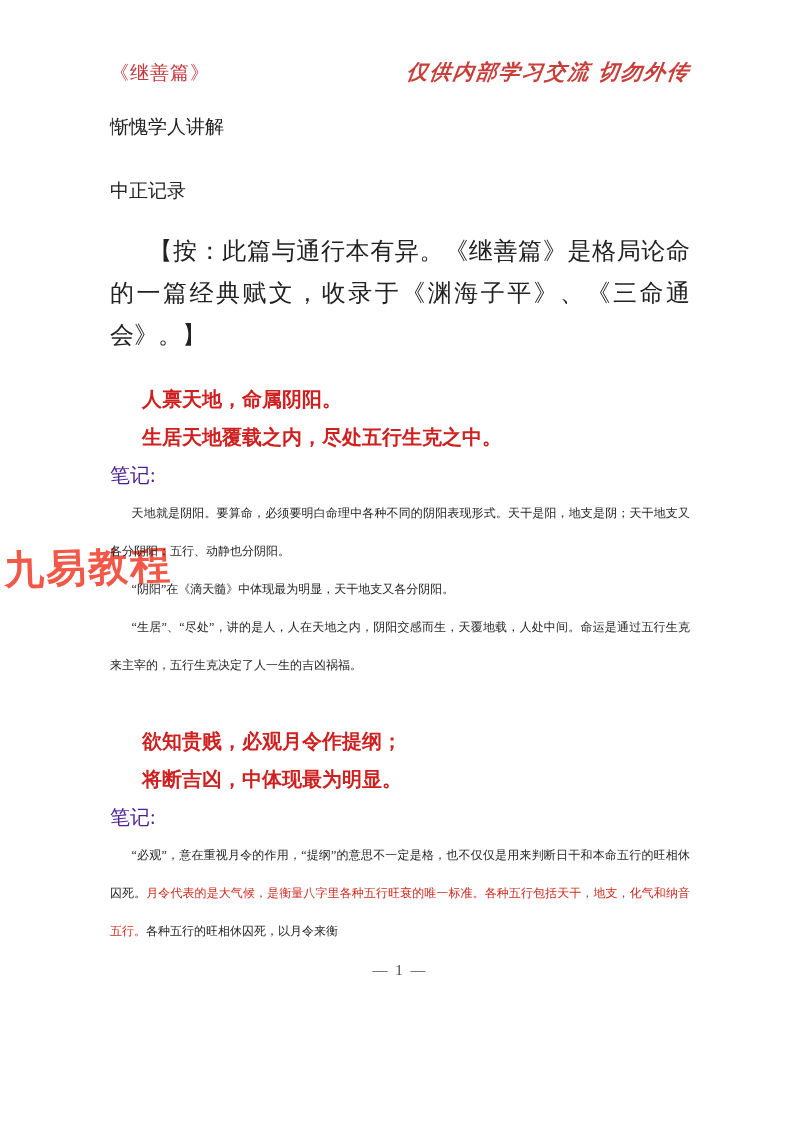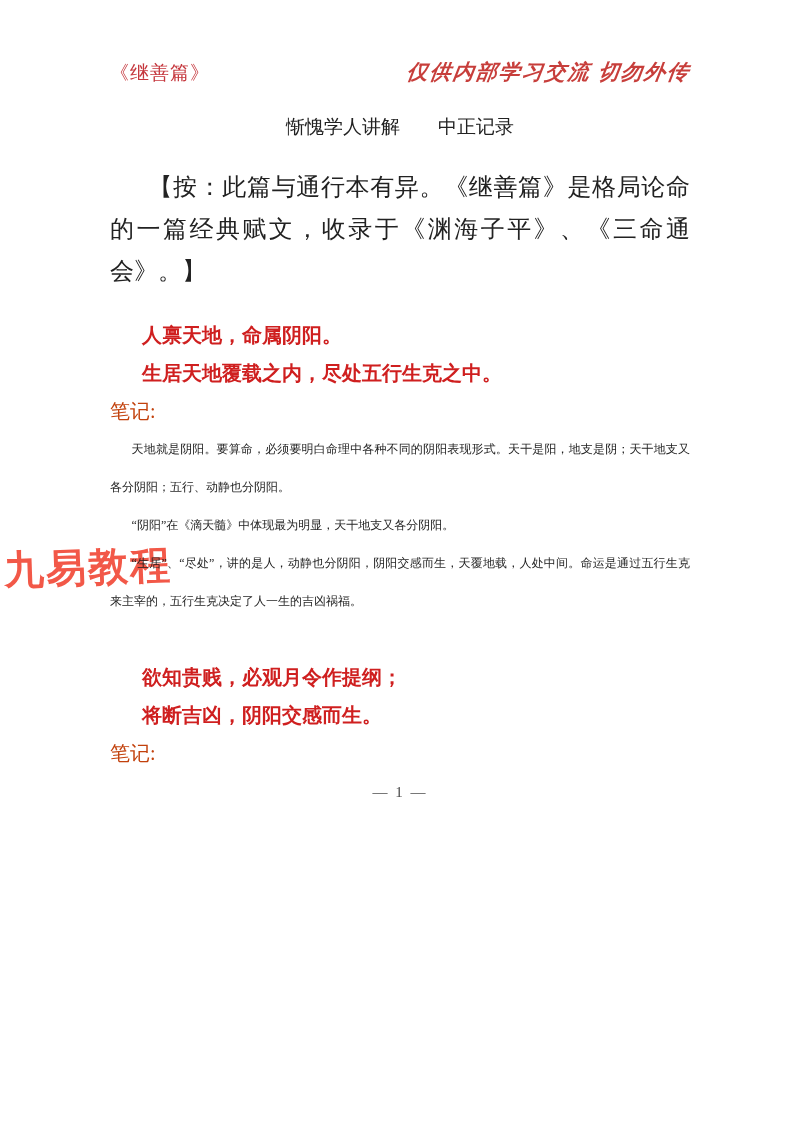--- a/index.html
+++ b/index.html
@@ -48,20 +48,21 @@
     letter-spacing: 1px;
     color: #111111;
   }
   .byline {
     margin-top: 28px;
     display: flex;
     justify-content: center;
     gap: 2em;
     font-size: 19px;
     color: #222222;
+    flex-direction: column;
   }
   
   .editor-note {
     margin: 26px 0 0 0;
     font-size: 24px;
     line-height: 42px;
     text-align: justify;
     text-indent: 1.6em;
   }
   
@@ -70,21 +71,21 @@
     padding-left: 32px;
     color: #cf1f1f;
     font-weight: bold;
     font-size: 20px;
     line-height: 38px;
   }
   .verse2 { margin-top: 38px; }
   .notes-label {
     font-size: 20px;
     line-height: 38px;
-    color: #c2410c;
+    color: #4c1d95;
   }
   
   .body-text { position: relative; z-index: 1; margin-top: 14px; }
   .para {
     margin: 0;
     font-size: 12px;
     line-height: 38px;
     text-align: justify;
     text-indent: 1.8em;
     color: #1f1f1f;
@@ -137,27 +138,30 @@
 
     <div class="verse">
       <div>人禀天地，命属阴阳。</div>
       <div>生居天地覆载之内，尽处五行生克之中。</div>
     </div>
 
     <div class="notes-label">笔记:</div>
 
     <p class="para">天地就是阴阳。要算命，必须要明白命理中各种不同的阴阳表现形式。天干是阳，地支是阴；天干地支又各分阴阳；五行、动静也分阴阳。</p>
     <p class="para">“阴阳”在《滴天髓》中体现最为明显，天干地支又各分阴阳。</p>
-    <p class="para">“生居”、“尽处”，讲的是人，动静也分阴阳，阴阳交感而生，天覆地载，人处中间。命运是通过五行生克来主宰的，五行生克决定了人一生的吉凶祸福。</p>
+    <p class="para">“生居”、“尽处”，讲的是人，人在天地之内，阴阳交感而生，天覆地载，人处中间。命运是通过五行生克来主宰的，五行生克决定了人一生的吉凶祸福。</p>
 
     <div class="verse verse2">
       <div>欲知贵贱，必观月令作提纲；</div>
-      <div>将断吉凶，阴阳交感而生。</div>
+      <div>将断吉凶，中体现最为明显。</div>
     </div>
 
     <div class="notes-label">笔记:</div>
 
+    <p class="para">
+      <span>“必观”，意在重视月令的作用，“提纲”的意思不一定是格，也不仅仅是用来判断日干和本命五行的旺相休囚死。</span><span class="red-inline">月令代表的是大气候，是衡量八字里各种五行旺衰的唯一标准。各种五行包括天干，地支，化气和纳音五行。</span><span>各种五行的旺相休囚死，以月令来衡</span>
+    </p>
 
   </div>
 
   <div class="page-number">— 1 —</div>
 
 </div>
 
 </body></html>

